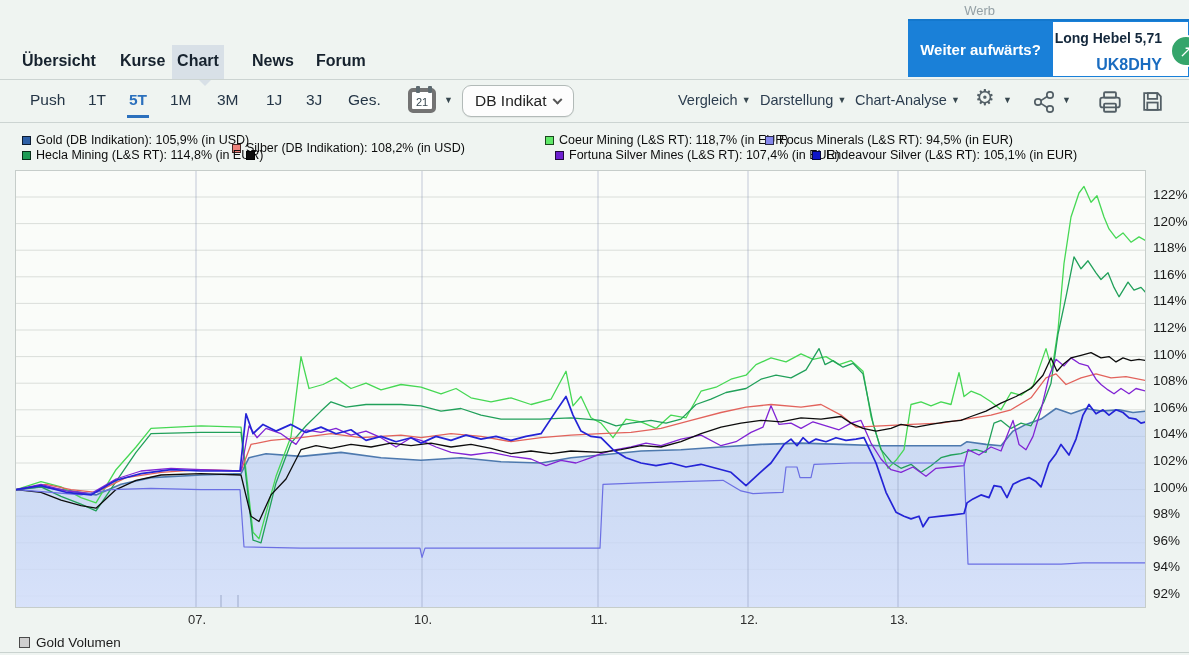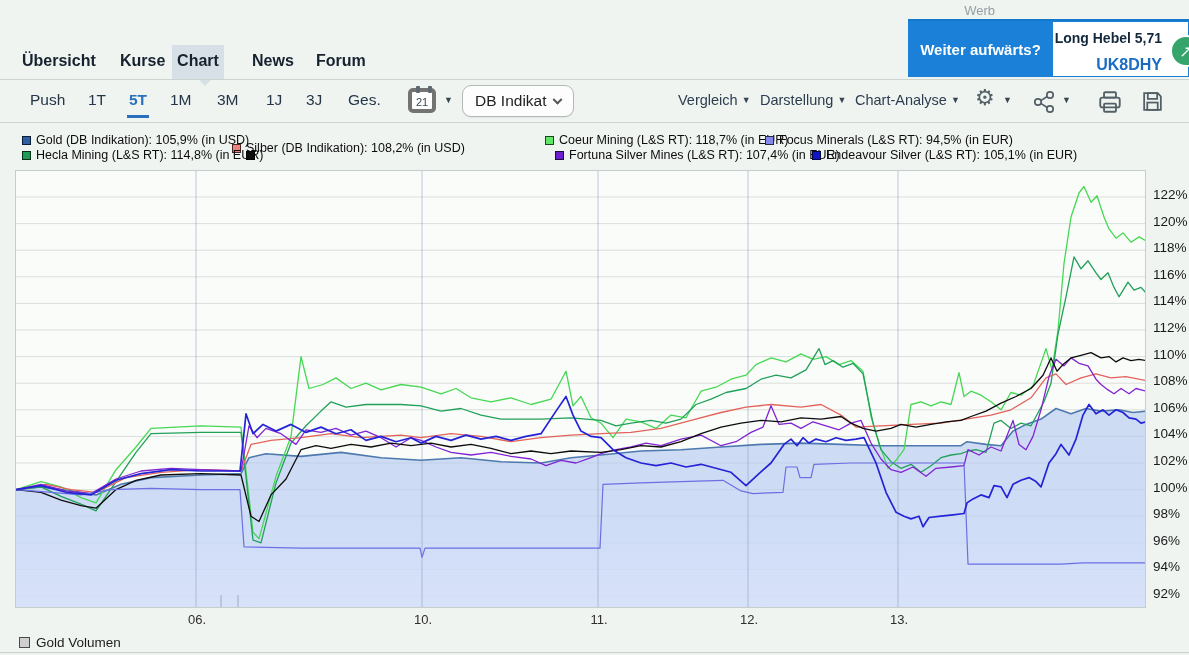--- a/index.html
+++ b/index.html
@@ -208,21 +208,21 @@
     <div class="ylabel" style="top: 346.6px;">110%</div>
     <div class="ylabel" style="top: 373.2px;">108%</div>
     <div class="ylabel" style="top: 399.8px;">106%</div>
     <div class="ylabel" style="top: 426.4px;">104%</div>
     <div class="ylabel" style="top: 453px;">102%</div>
     <div class="ylabel" style="top: 479.6px;">100%</div>
     <div class="ylabel" style="top: 506.2px;">98%</div>
     <div class="ylabel" style="top: 532.8px;">96%</div>
     <div class="ylabel" style="top: 559.4px;">94%</div>
     <div class="ylabel" style="top: 586px;">92%</div>
-    <div class="xlabel" style="left: 179px;">06.</div>
+    <div class="xlabel" style="left: 179px;">07.</div>
     <div class="xlabel" style="left: 405px;">10.</div>
     <div class="xlabel" style="left: 581px;">11.</div>
     <div class="xlabel" style="left: 731px;">12.</div>
     <div class="xlabel" style="left: 881px;">13.</div>
   </div>
 
 <div id="volume-legend">
   <span class="vol-sq"></span><span>Gold Volumen</span>
 </div>
 <div id="bottom-line"></div>

